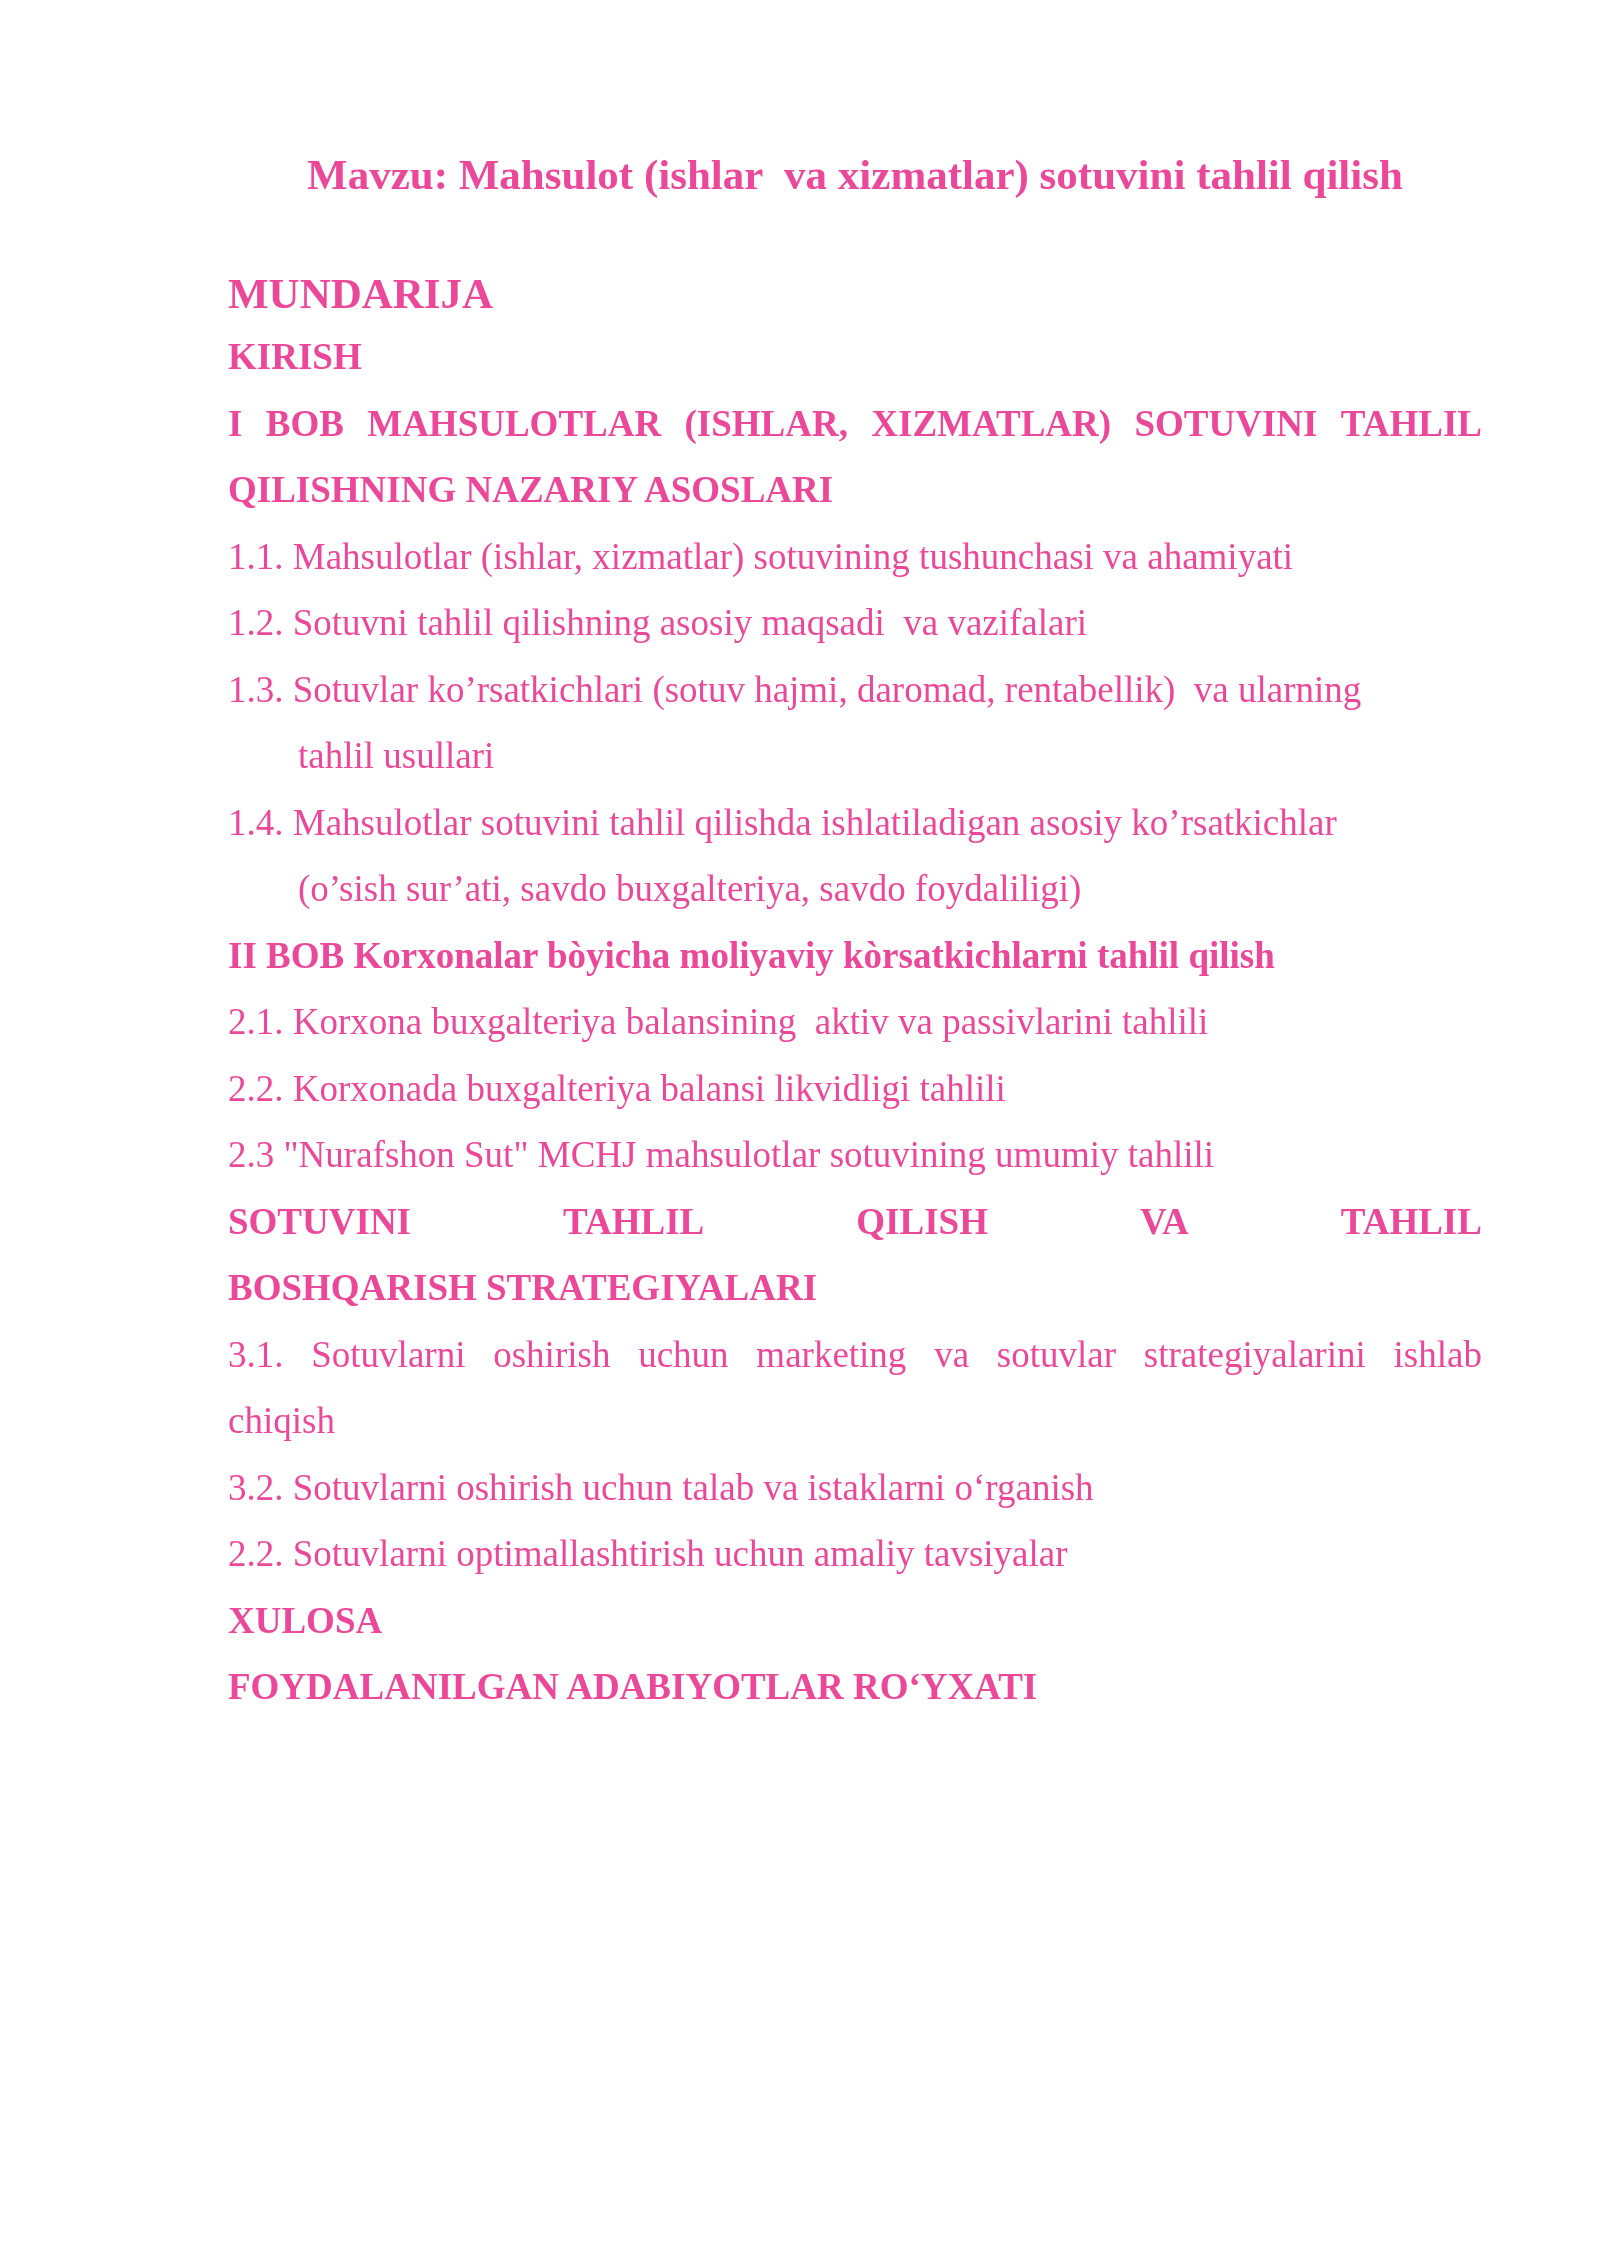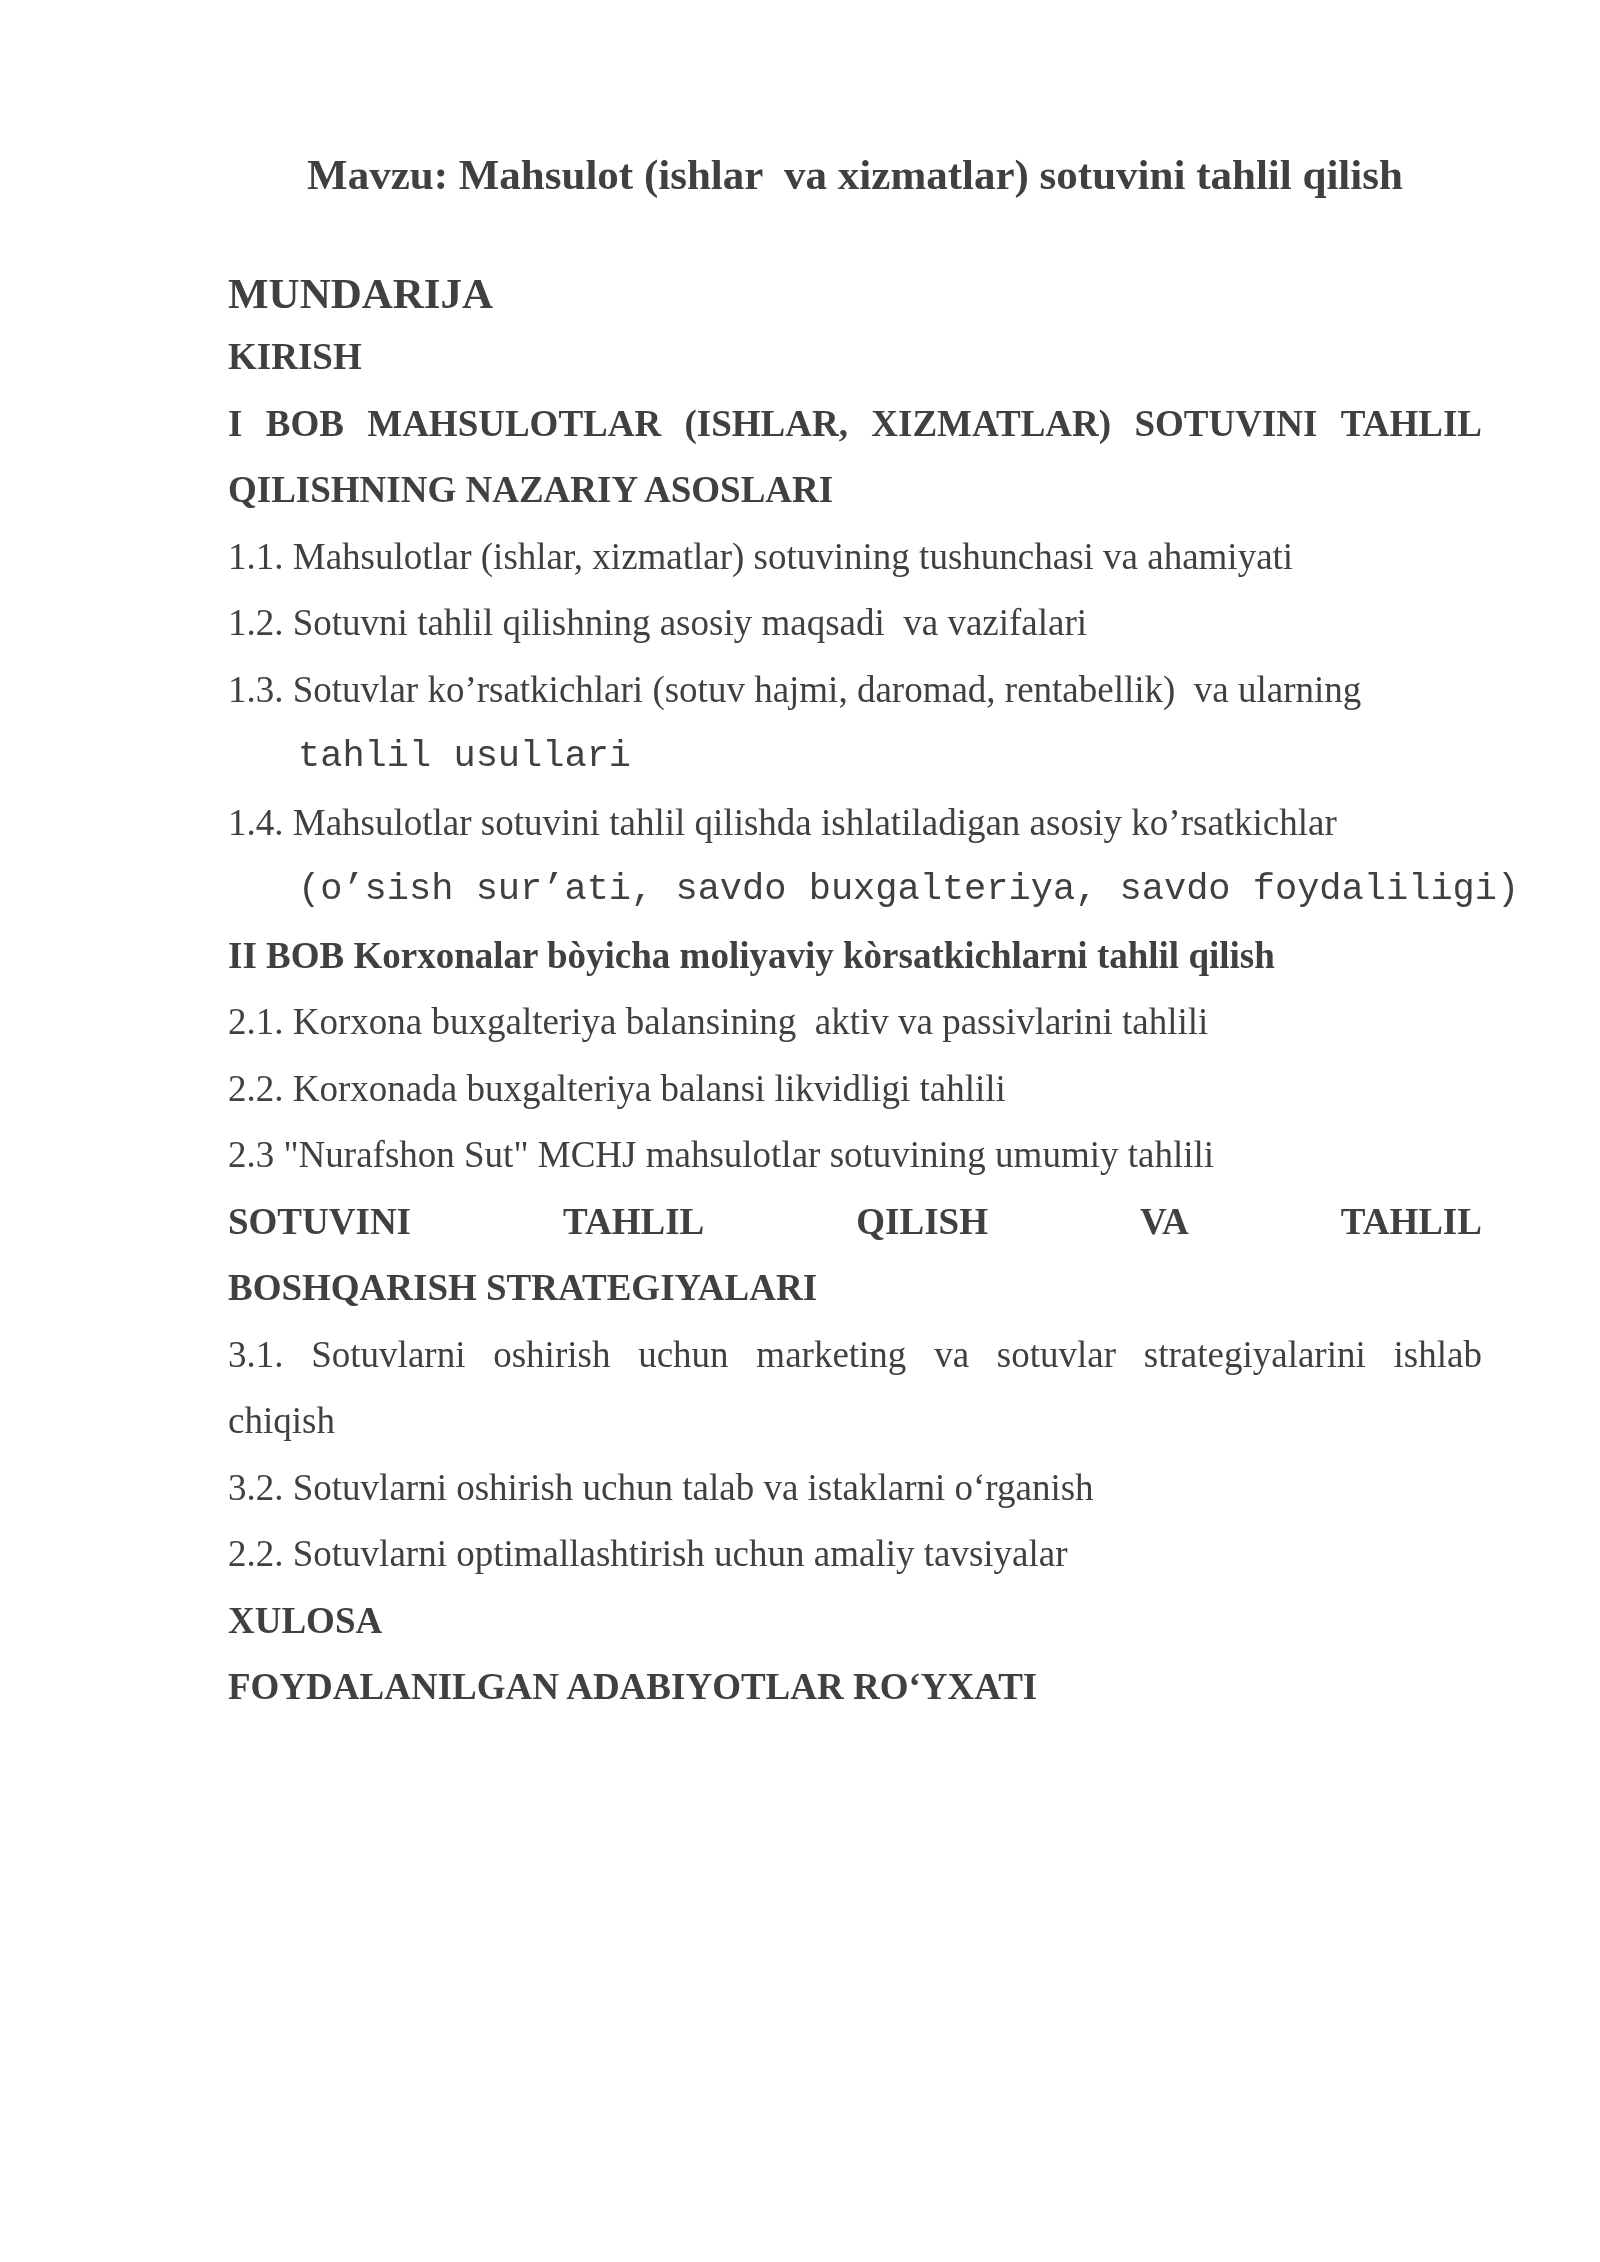--- a/index.html
+++ b/index.html
@@ -5,21 +5,21 @@
   html, body {
     margin: 0;
     padding: 0;
     background: #ffffff;
   }
   .page {
     position: relative;
     width: 1600px;
     height: 2262px;
     background: #ffffff;
-    color: #404040;
+    color: #ec4899;
     font-family: "Liberation Serif", "DejaVu Serif", serif;
     overflow: hidden;
   }
   .doc-title {
     position: absolute;
     left: 228px;
     top: 145px;
     width: 1254px;
     font-size: 43px;
     line-height: 60px;
@@ -45,21 +45,21 @@
     width: 1254px;
     font-size: 37px;
   }
   .toc-line {
     height: 66.5px;
     line-height: 66.5px;
     white-space: pre;
     text-align: left;
   }
   .toc-line.bold { font-weight: bold; }
-  .toc-line.indent { padding-left: 70px; font-family: Liberation Mono, monospace; }
+  .toc-line.indent { padding-left: 70px; }
   .toc-line.justify {
     display: flex;
     justify-content: space-between;
     white-space: normal;
   }
   .toc-line.justify span { white-space: pre; }
 </style>
 </head>
 <body>
 

